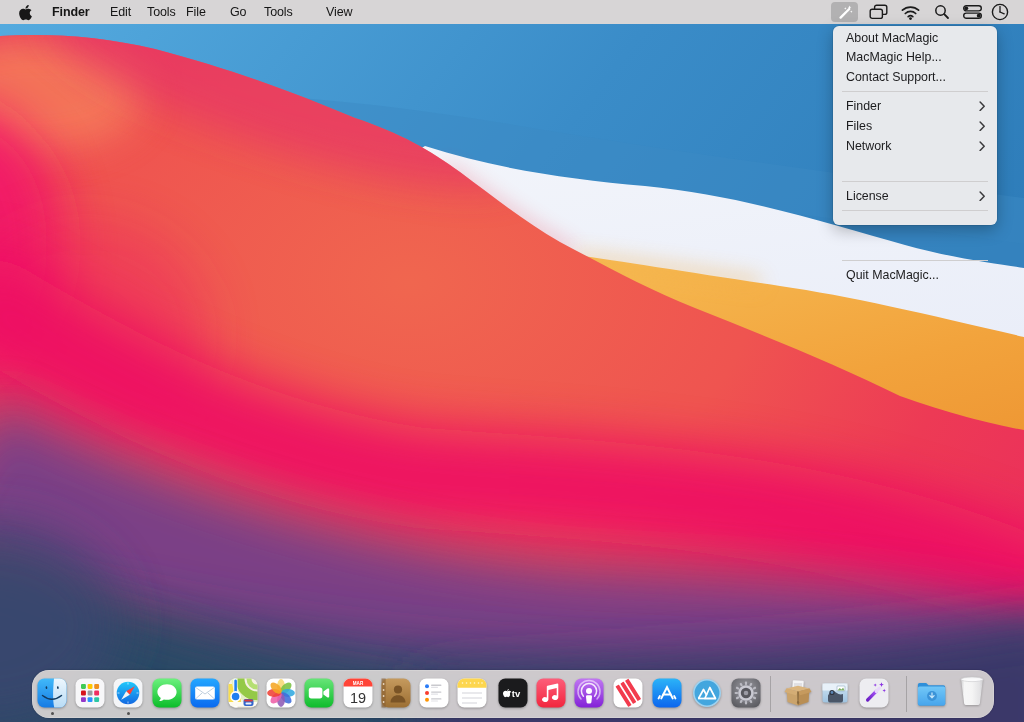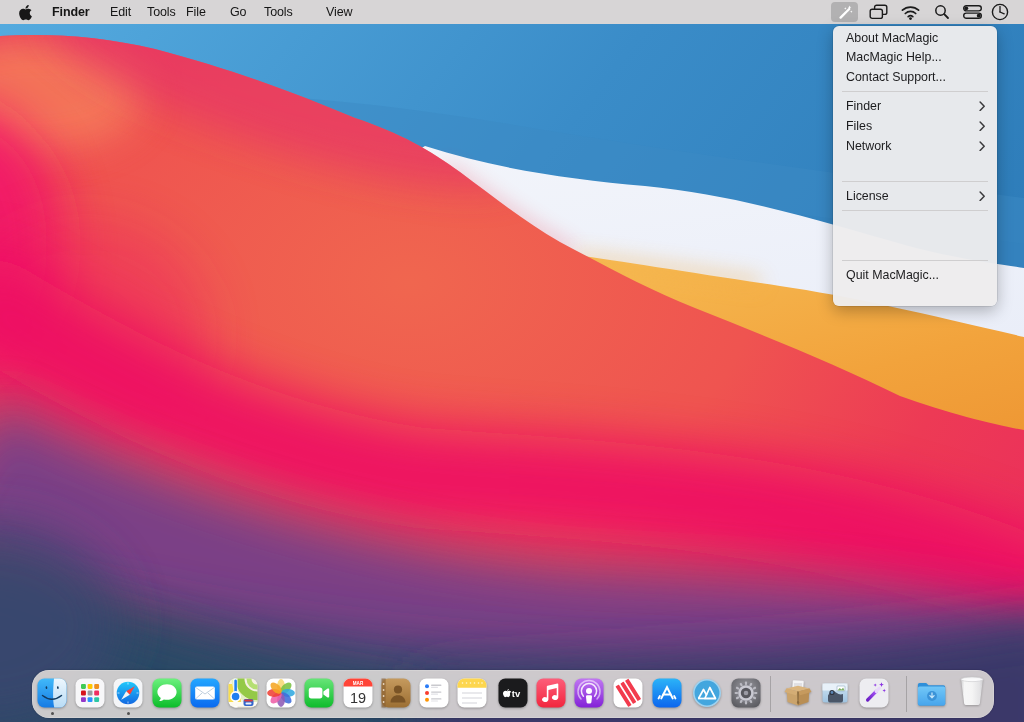--- a/index.html
+++ b/index.html
@@ -2,21 +2,21 @@
 <html><head>
 <meta charset="utf-8">
 <style>
 html,body{margin:0;padding:0;}
 body{width:1024px;height:722px;overflow:hidden;font-family:"Liberation Sans",sans-serif;}
 #desktop{position:relative;width:1024px;height:722px;overflow:hidden;background:#ef4444;}
 #wall{position:absolute;left:0;top:0;}
 #menubar{position:absolute;left:0;top:0;width:1024px;height:24px;background:#d7d5d6;}
 .m{position:absolute;top:0;height:24px;line-height:25px;font-size:12.5px;color:#151515;letter-spacing:-0.1px;}
 #status svg{position:absolute;top:0;}
-#dropdown{position:absolute;left:833px;top:26px;width:164px;height:280px;background:rgba(237,236,237,0.97);border-radius:6px;box-shadow:0 5px 16px rgba(0,0,0,0.27),0 0 0 0.5px rgba(0,0,0,0.16);}
+#dropdown{position:absolute;left:833px;top:26px;width:164px;height:199px;background:rgba(237,236,237,0.97);border-radius:6px;box-shadow:0 5px 16px rgba(0,0,0,0.27),0 0 0 0.5px rgba(0,0,0,0.16);}
 #dropdown .it{position:absolute;left:0;width:164px;height:20px;line-height:20px;padding-left:13px;box-sizing:border-box;font-size:12.4px;color:#1c1c1e;}
 #dropdown .sep{position:absolute;left:9px;width:146px;height:1px;background:#cfcecf;}
 #dropdown .chev{position:absolute;right:11.5px;top:4px;}
 #dock{position:absolute;left:32px;top:670px;width:962px;height:48px;background:rgba(226,222,218,0.87);border-radius:17px;box-shadow:inset 0 0 0 0.5px rgba(255,255,255,0.35), 0 0 2px rgba(0,0,0,0.3);}
 .dk{position:absolute;top:678px;width:30px;height:30px;filter:drop-shadow(0 1px 1.2px rgba(0,0,0,0.28));}
 .dsep{position:absolute;top:676px;width:1px;height:36px;background:rgba(80,80,80,0.30);}
 .dot{position:absolute;top:712px;width:3px;height:3px;border-radius:2px;background:rgba(40,40,40,0.75);}
 </style>
 </head>
 <body>

